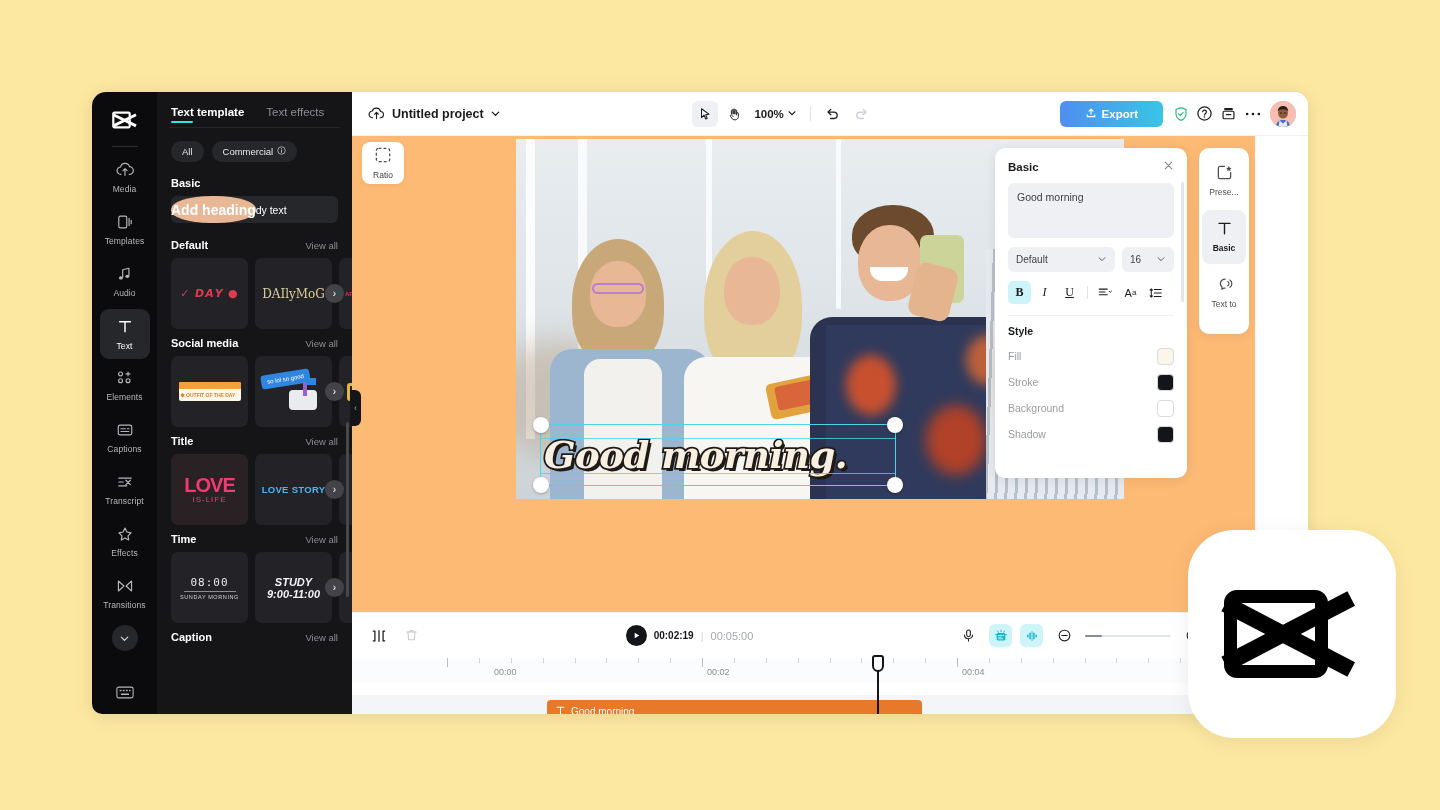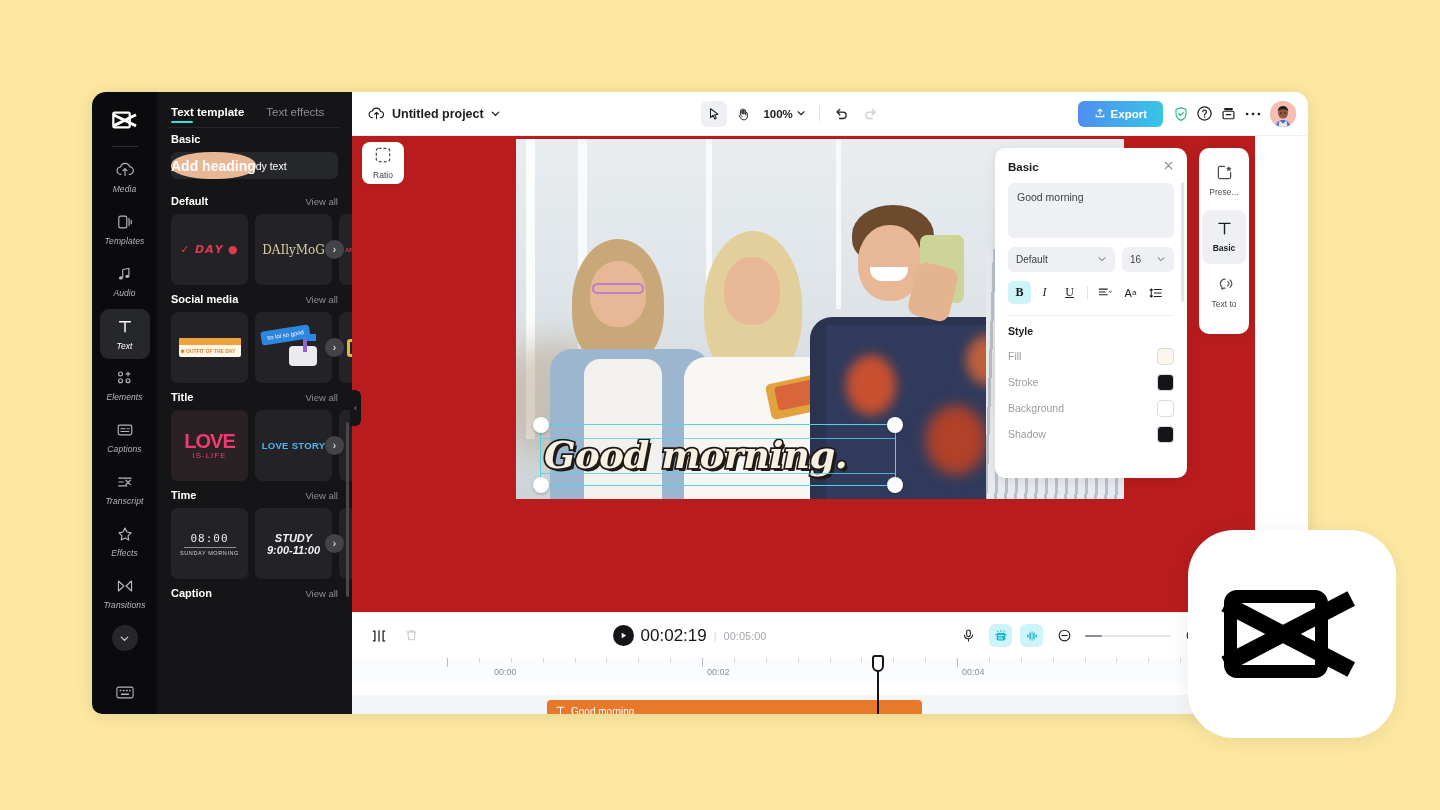--- a/index.html
+++ b/index.html
@@ -27,21 +27,21 @@
     width: 65px; height: 622px;
     background: #0b0b0d;
     display: flex; flex-direction: column; align-items: center;
     padding-top: 8px;
   }
   #rail-logo { width: 40px; height: 40px; display:flex; align-items:center; justify-content:center; margin-bottom:4px;}
   .rail-div { width: 26px; height: 1px; background: #2e2e32; margin: 2px 0 6px; }
   .rail-item {
     width: 50px; height: 50px; border-radius: 9px;
     display: flex; flex-direction: column; align-items: center; justify-content: center;
-    gap: 3px; color: #b6b7bb; margin-bottom: 2px; cursor: pointer; font-style: italic;
+    gap: 3px; color: #b6b7bb; margin-bottom: 2px; cursor: pointer;
   }
   .rail-item.active { background: #26272b; color: #fff; }
   .rail-item .rl { font-size: 8.5px; letter-spacing: .1px; line-height: 1; }
   .rail-chev {
     width: 26px; height: 26px; border-radius: 50%; background: #26272b;
     display:flex;align-items:center;justify-content:center;color:#cfd0d4; margin-top:4px; cursor:pointer;
   }
   #rail-bottom { margin-top: auto; padding-bottom: 10px; }
 
   
@@ -96,31 +96,31 @@
     background: #fff; display: flex; align-items: center; padding: 0 12px;
     border-bottom: 1px solid #eef0f3;
   }
   .tb-title { font-size: 12.5px; font-weight: bold; color: #1b1c1e; }
   .tb-mid { margin-left: auto; margin-right: auto; display:flex; align-items:center; gap: 3px; }
   .tb-btn { width: 26px; height:26px; border-radius:6px; display:flex;align-items:center;justify-content:center; cursor:pointer; color:#1b1c1e;}
   .tb-btn.sel { background:#eef0f3; }
   .zoom-val { font-size: 11.5px; color:#1b1c1e; font-weight:bold; display:flex;align-items:center;gap:3px; cursor:pointer; padding: 0 4px;}
   .vdiv { width:1px; height:15px; background:#dfe2e6; margin: 0 6px; }
   #export-btn {
-    height: 26px; border-radius: 6px; padding: 0 16px;
+    height: 26px; border-radius: 6px; padding: 0 25px;
     background: linear-gradient(90deg,#4f8ef0,#38c5e6);
     color: #fff; font-size: 11.5px; font-weight: bold;
     display:flex;align-items:center;gap:5px; cursor:pointer; margin-right: 6px;
   }
   .tb-ic { width: 24px;height:24px;display:flex;align-items:center;justify-content:center;cursor:pointer;color:#1b1c1e;}
   #avatar { width:26px;height:26px;border-radius:50%;overflow:hidden;margin-left:5px;background:#f5b8b0;cursor:pointer;}
 
   
   #canvas-area {
-    position:absolute; left:260px; top:44px; width:903px; height:476px; background:#b91c1c;
+    position:absolute; left:260px; top:44px; width:903px; height:476px; background:#fdba74;
   }
   #ratio-btn {
     position:absolute; left:10px; top:6px; width:42px;height:42px;border-radius:8px;background:#fff;
     display:flex;flex-direction:column;align-items:center;justify-content:center;gap:3px;cursor:pointer;
     box-shadow:0 1px 4px rgba(0,0,0,.07);
   }
   #ratio-btn .rl { font-size:8.5px;color:#3d3f43; }
   #stage {
     position:absolute; left:164px; top:3px; width:608px; height:360px; overflow:hidden; background:#cfd4d8;
   }
@@ -192,21 +192,21 @@
   .rr-item.active{background:#eef0f3;color:#1b1c1e;}
   .rr-item .rl{font-size:8.5px;line-height:1.1;text-align:center;}
 
   
   #tl-toolbar{
     position:absolute;left:260px;top:520px;width:956px;height:46px;background:#fff;
     border-top:1px solid #eef0f3; display:flex;align-items:center;padding:0 14px;
   }
   .tlb{width:26px;height:26px;display:flex;align-items:center;justify-content:center;cursor:pointer;color:#1b1c1e;}
   #play-btn{width:21px;height:21px;border-radius:50%;background:#141518;display:flex;align-items:center;justify-content:center;cursor:pointer;}
-  .tc-cur{font-size:17px;font-weight:normal;color:#141518;}
+  .tc-cur{font-size:10px;font-weight:bold;color:#141518;}
   .tc-tot{font-size:11px;color:#a6a8ad;}
   .tc-sep{color:#d3d6da;font-size:11px;}
   .tl-chip{width:23px;height:23px;border-radius:6px;background:#cdf4f8;display:flex;align-items:center;justify-content:center;cursor:pointer;}
   #zoom-track{width:86px;height:2px;background:#e2e5e9;border-radius:2px;position:relative;}
   #zoom-fill{position:absolute;left:0;top:0;height:2px;width:17px;background:#8a8d93;border-radius:2px;}
   #tl-body{position:absolute;left:260px;top:566px;width:956px;height:56px;background:#fff;}
   #ruler{position:absolute;left:0;top:0;width:956px;height:25px;background:#fbfcfd;}
   .rmark{position:absolute;top:0;width:1px;height:5px;background:#d3d6da;}
   .rmark.maj{height:9px;background:#b9bcc1;}
   .rlab{position:absolute;top:9px;font-size:9px;color:#8c8e94;}
@@ -332,20 +332,35 @@
   </div>
 
   <div id="tpl-panel">
     <div id="tpl-tabs">
       <div class="tpl-tab active">Text template</div>
       <div class="tpl-tab">Text effects</div>
       <div class="tab-underline"></div>
     </div>
     <div class="tpl-sep"></div>
 
+    <div id="chips">
+      <div class="chip">
+          <span>All</span>
+        </div>
+      <div class="chip">
+        <span>Commercial</span>
+        <span>
+          <svg width="9" height="9" viewBox="0 0 12 12">
+              <circle cx="6" cy="6" r="5" stroke="#c8c9cd" stroke-width="1" fill="none"></circle>
+              <rect x="5.4" y="5" width="1.2" height="4" fill="#c8c9cd"></rect>
+              <rect x="5.4" y="3" width="1.2" height="1.2" fill="#c8c9cd"></rect>
+            </svg>
+        </span>
+      </div>
+    </div>
 
     <div class="sec-title">Basic</div>
     <div class="big-btn head">Add heading</div>
     <div class="big-btn body">Add body text</div>
 
     <div class="sec-head">
       <div class="sh-t">Default</div>
       <div class="sh-v">View all</div>
     </div>
     <div class="thumb-row">

